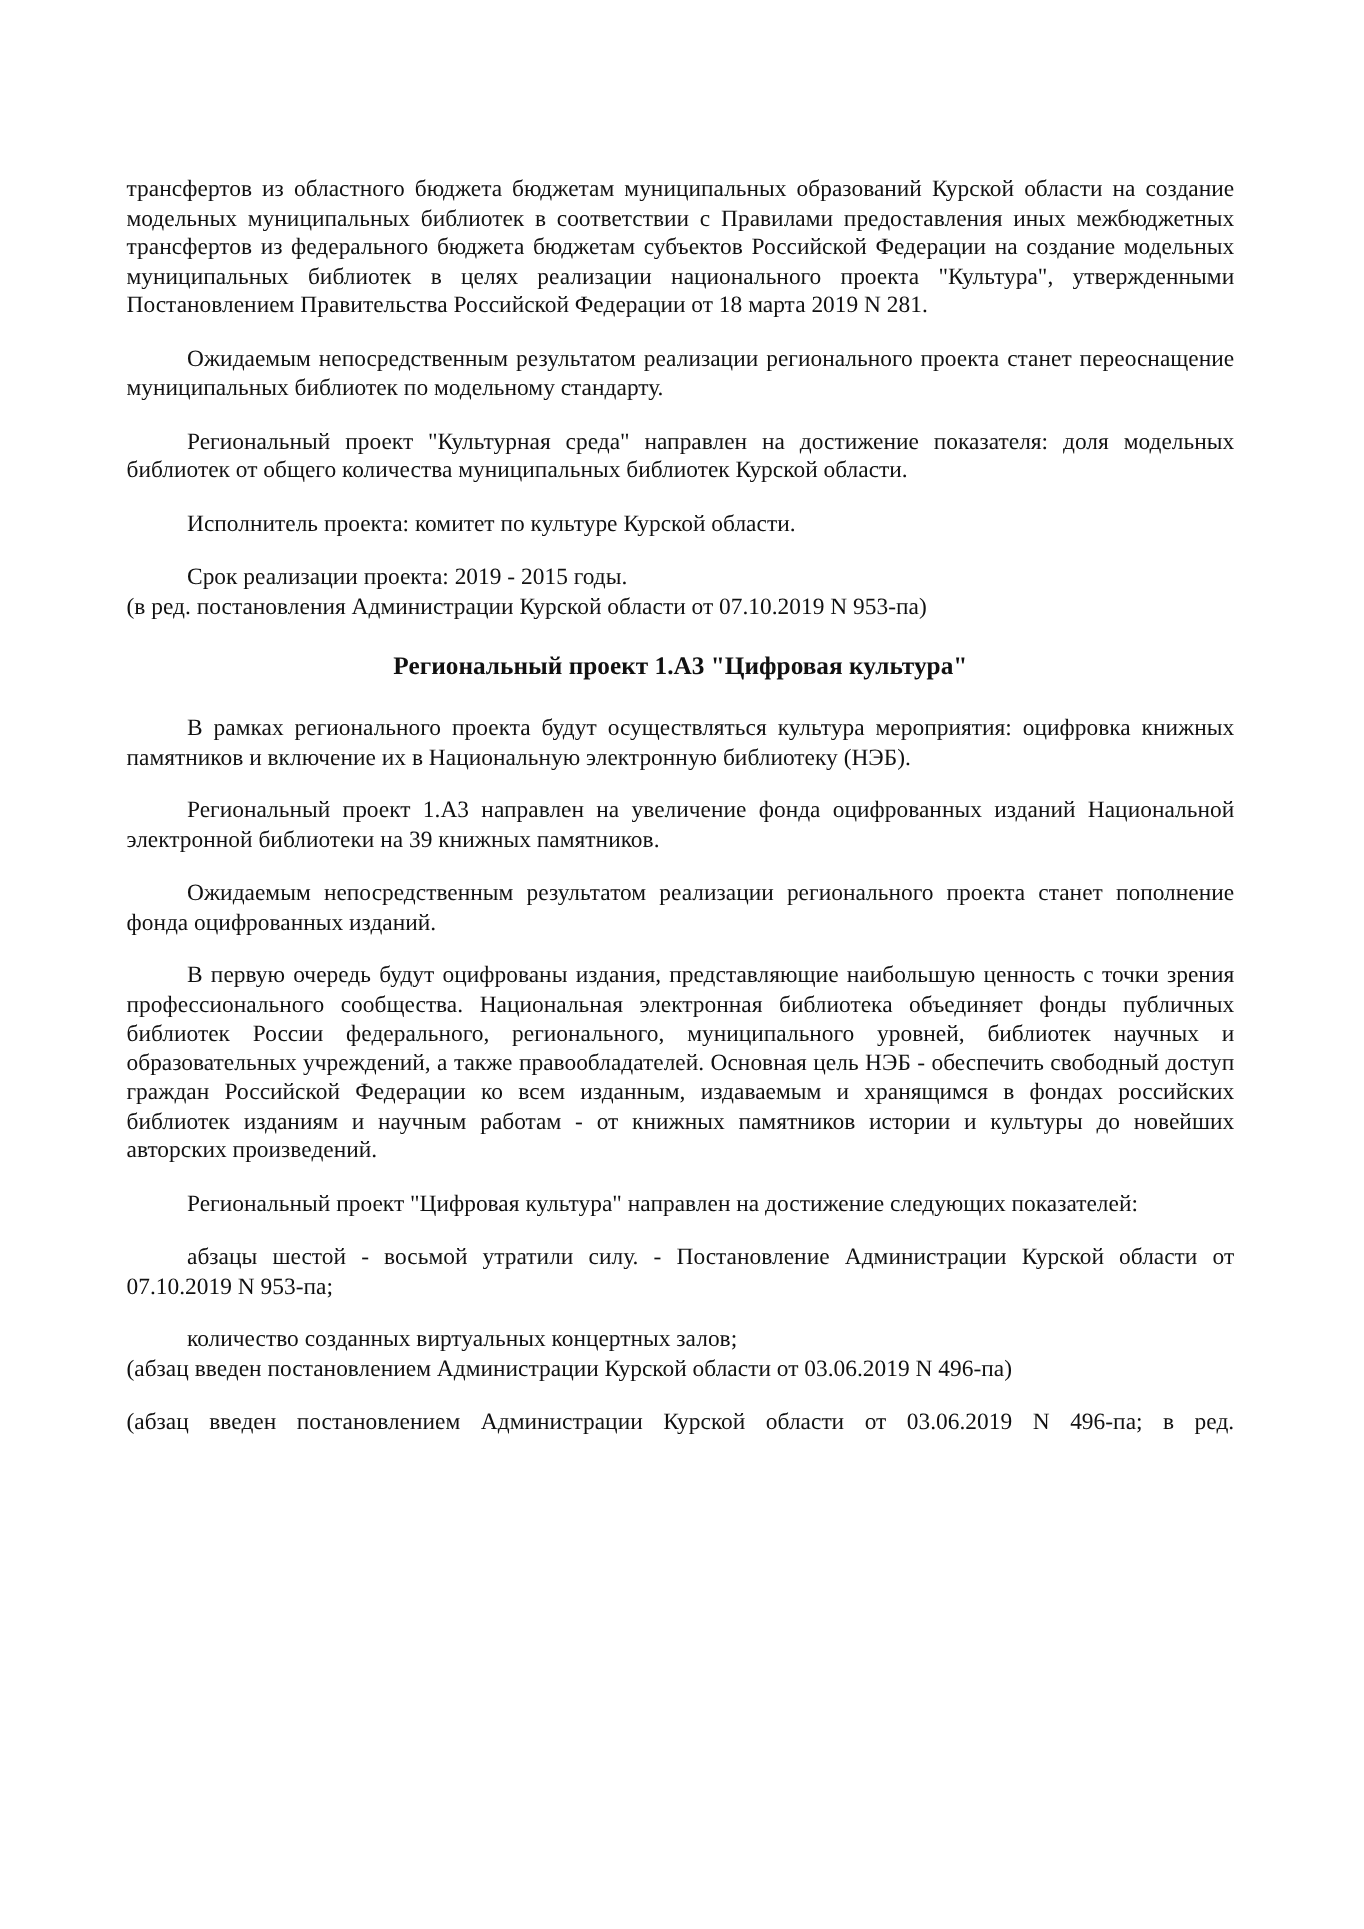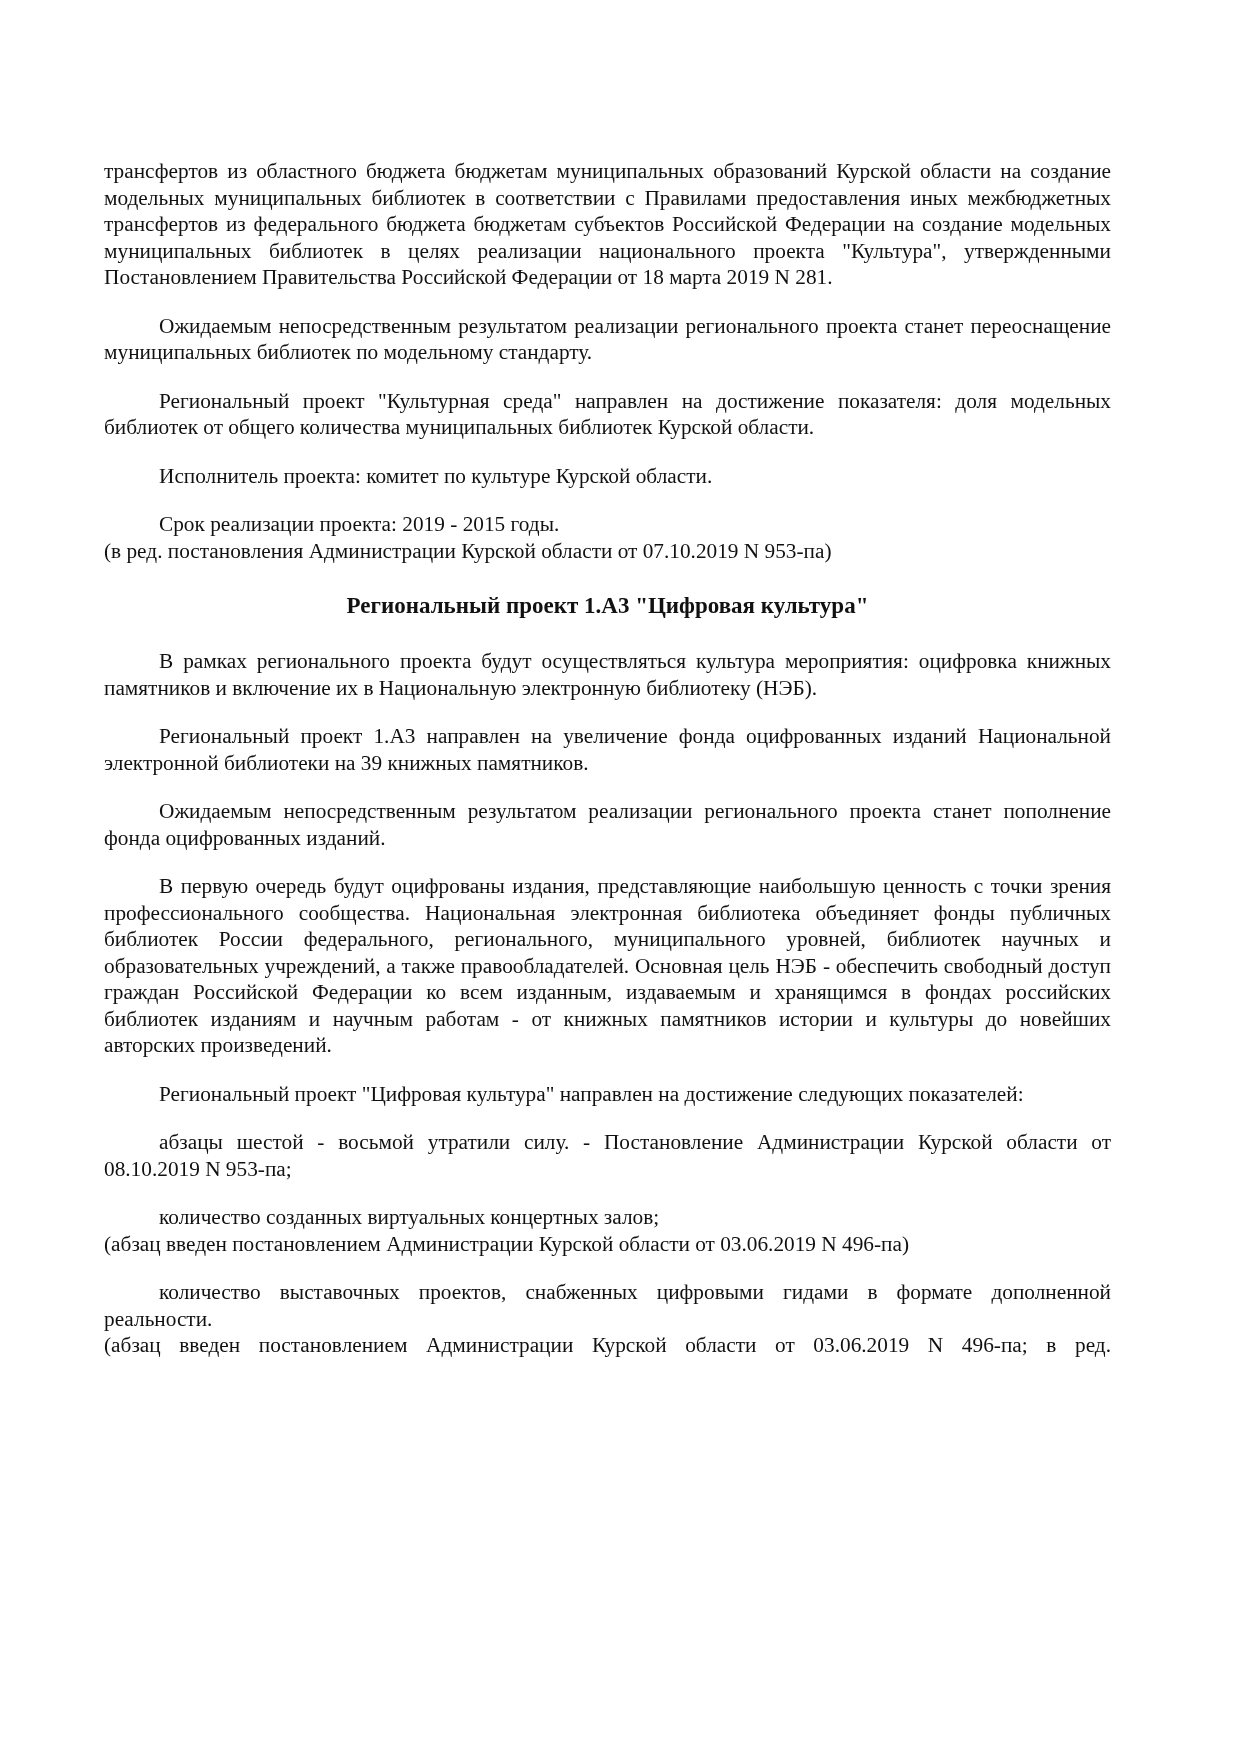--- a/index.html
+++ b/index.html
@@ -1,18 +1,18 @@
 <!DOCTYPE html>
 <html><head>
 <meta charset="utf-8">
 <style>
   html, body { margin:0; padding:0; background:#ffffff; }
   body { width:1240px; height:1754px; position:relative; overflow:hidden; }
   .page {
-    position:absolute; left:104px; top:158px; width:1007px;
+    position:absolute; left:115px; top:158px; width:1007px;
     font-family:"Liberation Serif", "DejaVu Serif", serif;
     font-size:21.3px; line-height:26.5px; color:#111;
   }
   .p { margin:0 0 22px 0; text-align:justify; text-align-last:left; }
   .ind { text-indent:55px; }
   .nomb { margin-bottom:0; }
   .heading {
     text-align:center; font-weight:bold; font-size:23px;
     margin:28px 0 28px 0; line-height:28px;
   }
@@ -28,18 +28,17 @@
   <p class="p ind nomb">Срок реализации проекта: 2019 - 2015 годы.</p>
   <p class="p">(в ред. постановления Администрации Курской области от 07.10.2019 N 953-па)</p>
 
   <div class="heading">Региональный проект 1.А3 "Цифровая культура"</div>
 
   <p class="p ind">В рамках регионального проекта будут осуществляться культура мероприятия: оцифровка книжных памятников и включение их в Национальную электронную библиотеку (НЭБ).</p>
   <p class="p ind">Региональный проект 1.А3 направлен на увеличение фонда оцифрованных изданий Национальной электронной библиотеки на 39 книжных памятников.</p>
   <p class="p ind">Ожидаемым непосредственным результатом реализации регионального проекта станет пополнение фонда оцифрованных изданий.</p>
   <p class="p ind">В первую очередь будут оцифрованы издания, представляющие наибольшую ценность с точки зрения профессионального сообщества. Национальная электронная библиотека объединяет фонды публичных библиотек России федерального, регионального, муниципального уровней, библиотек научных и образовательных учреждений, а также правообладателей. Основная цель НЭБ - обеспечить свободный доступ граждан Российской Федерации ко всем изданным, издаваемым и хранящимся в фондах российских библиотек изданиям и научным работам - от книжных памятников истории и культуры до новейших авторских произведений.</p>
   <p class="p ind">Региональный проект "Цифровая культура" направлен на достижение следующих показателей:</p>
-  <p class="p ind">абзацы шестой - восьмой утратили силу. - Постановление Администрации Курской области от 08.10.2019 N 953-па;</p>
+  <p class="p ind">абзацы шестой - восьмой утратили силу. - Постановление Администрации Курской области от 07.10.2019 N 953-па;</p>
   <p class="p ind nomb">количество созданных виртуальных концертных залов;</p>
   <p class="p">(абзац введен постановлением Администрации Курской области от 03.06.2019 N 496-па)</p>
-  <p class="p ind nomb">количество выставочных проектов, снабженных цифровыми гидами в формате дополненной реальности.</p>
   <p class="p" style="text-align-last:justify;">(абзац введен постановлением Администрации Курской области от 03.06.2019 N 496-па; в ред.</p>
 </div>
 
 </body></html>

